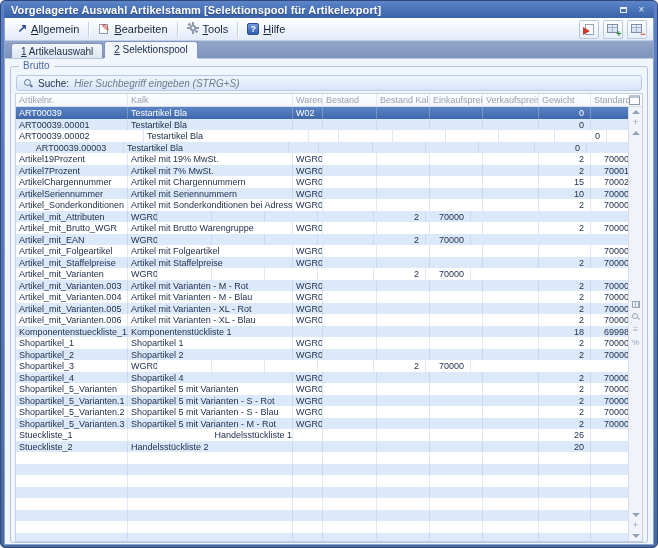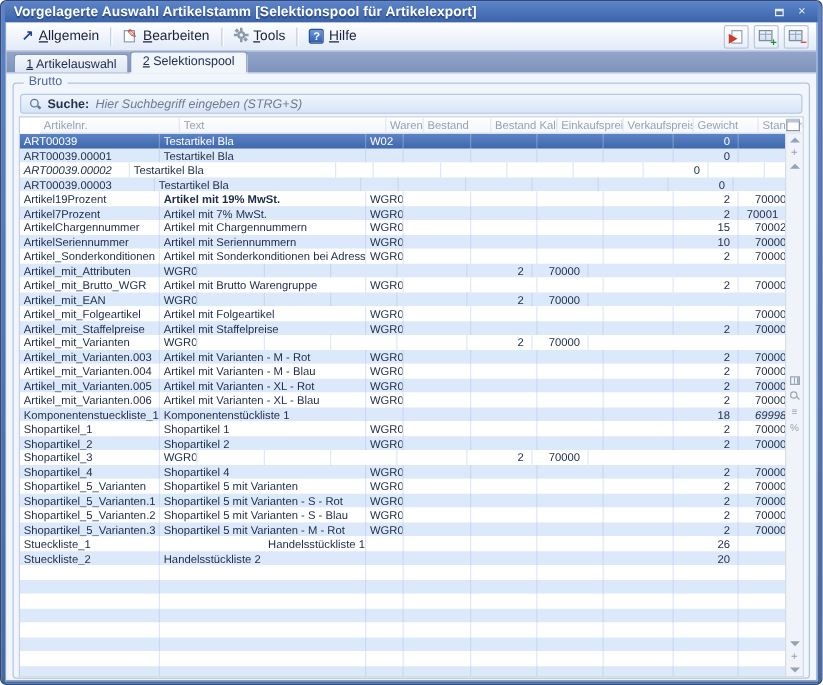--- a/index.html
+++ b/index.html
@@ -53,25 +53,25 @@
   
   .panel{ position:relative; height:485px; background:#f1f5fc; padding:2px 5px 4px 5px;}
   .groupbox{ position:relative; height:477px; border:1px solid #b3c4e0; border-radius:3px; margin-top:5px; padding:8px 3px 3px 3px;}
   .grouplabel{ position:absolute; left:8px; top:-7px; background:#f1f5fc; padding:0 4px; font-size:10px; color:#4a66a5;}
   
   .searchbar{ height:16px; margin:0 2px 2px 2px; border:1px solid #b5c8e6; border-radius:3px;
     background:linear-gradient(#eff5fd,#d7e5f8); display:flex; align-items:center; padding:0 6px; gap:5px;}
   .mag{ position:relative; width:10px; height:10px; flex:0 0 auto;}
   .mag:before{ content:""; position:absolute; left:1px; top:1px; width:5px; height:5px; border:1.5px solid #5f7499; border-radius:50%;}
   .mag:after{ content:""; position:absolute; left:7px; top:7px; width:3px; height:1.5px; background:#5f7499; transform:rotate(45deg);}
-  .search-label{ font-size:10px; font-weight:bold; color:#24344f;}
+  .search-label{ font-size:10px; font-weight:normal; color:#24344f;}
   .search-input{ flex:1; border:none; background:transparent; outline:none; font-size:10px; font-style:italic; color:#3a465c; font-family:inherit;}
   .search-input::placeholder{ color:#6f7b90; font-style:italic; opacity:1;}
   
-  .grid{ position:relative; height:449px; margin:0 1px; border:1px solid #c3d0e4; background:#fff; overflow:hidden;padding-left:16px;}
+  .grid{ position:relative; height:449px; margin:0 1px; border:1px solid #c3d0e4; background:#fff; overflow:hidden;}
   .grid-header{ display:flex; height:13px; background:linear-gradient(#fefefe,#f4f7fb); border-bottom:1px solid #d5dde9;}
   .hcell{ font-size:9px; color:#96a1b3; padding:1px 0 0 3px; border-right:1px solid #e3e8f1; white-space:nowrap; overflow:hidden; flex:0 0 auto;}
   .colchooser{ width:15px; height:12px; display:flex; align-items:center; justify-content:center;}
   .cc{ position:relative; width:11px; height:10px; border:1px solid #8a97ab; background:#fff; border-top-width:3px; border-top-color:#b9c4d4;}
   .grid-body{ position:absolute; left:0; top:13px; right:14px; bottom:0; overflow:hidden;}
   .grid-row{ display:flex; height:11.5px; background:#fff;}
   .grid-row.alt{ background:#dce9fb;}
   .grid-row.selected{ background:linear-gradient(#5b84c6,#3f67ab); }
   .grid-row.selected .cell{ color:#fff; border-right-color:rgba(255,255,255,.25);}
   .cell{ font-size:9px; color:#1c2b4a; padding:1px 0 0 3px; white-space:nowrap; overflow:hidden;
@@ -177,21 +177,21 @@
 
         <div class="searchbar">
           <span class="mag"></span>
           <span class="search-label">Suche:</span>
           <input class="search-input" type="text" placeholder="Hier Suchbegriff eingeben (STRG+S)" style="">
         </div>
 
         <div class="grid">
           <div class="grid-header">
               <div class="hcell" style="width: 112px;">Artikelnr.</div>
-              <div class="hcell" style="width: 165px;">Text</div>
+              <div class="hcell" style="width: 165px;">Kalk</div>
               <div class="hcell" style="width: 30px;">Wareng</div>
               <div class="hcell" style="width: 54px;">Bestand</div>
               <div class="hcell" style="width: 53px;">Bestand Kalk.</div>
               <div class="hcell" style="width: 53px;">Einkaufspreis</div>
               <div class="hcell" style="width: 56px;">Verkaufspreis</div>
               <div class="hcell" style="width: 52px;">Gewicht</div>
               <div class="hcell" style="width: 45px;">Standardlief</div>
             </div>
           <div class="colchooser" style="position:absolute; right:0; top:0;">
             <span class="cc"></span>
@@ -213,62 +213,62 @@
                 <div class="cell" style="width: 165px;">Testartikel Bla</div>
                 <div class="cell" style="width: 30px;"></div>
                 <div class="cell" style="width: 54px;"></div>
                 <div class="cell" style="width: 53px;"></div>
                 <div class="cell" style="width: 53px;"></div>
                 <div class="cell" style="width: 56px;"></div>
                 <div class="cell right" style="width: 52px;">0</div>
                 <div class="cell right" style="width: 45px;"></div>
               </div>
               <div class="grid-row">
-                <div class="cell" style="width: 88px; font-style: italic;">ART00039.00002</div>
+                <div class="cell" style="width: 128px;">ART00039.00002</div>
                 <div class="cell" style="width: 165px;">Testartikel Bla</div>
                 <div class="cell" style="width: 30px;"></div>
                 <div class="cell" style="width: 54px;"></div>
                 <div class="cell" style="width: 53px;"></div>
                 <div class="cell" style="width: 53px;"></div>
                 <div class="cell" style="width: 56px;"></div>
                 <div class="cell right" style="width: 52px;">0</div>
                 <div class="cell right" style="width: 45px;"></div>
               </div>
               <div class="grid-row alt">
-                <div class="cell" style="width: 108px;">ART00039.00003</div>
+                <div class="cell" style="width: 108px; text-align: center;">ART00039.00003</div>
                 <div class="cell" style="width: 165px;">Testartikel Bla</div>
                 <div class="cell" style="width: 30px;"></div>
                 <div class="cell" style="width: 54px;"></div>
                 <div class="cell" style="width: 53px;"></div>
                 <div class="cell" style="width: 53px;"></div>
                 <div class="cell" style="width: 56px;"></div>
                 <div class="cell right" style="width: 52px;">0</div>
                 <div class="cell right" style="width: 45px;"></div>
               </div>
               <div class="grid-row">
                 <div class="cell" style="width: 112px;">Artikel19Prozent</div>
-                <div class="cell" style="width: 165px; font-weight: bold;">Artikel mit 19% MwSt.</div>
+                <div class="cell" style="width: 165px;">Artikel mit 19% MwSt.</div>
                 <div class="cell" style="width: 30px;">WGR01</div>
                 <div class="cell" style="width: 54px;"></div>
                 <div class="cell" style="width: 53px;"></div>
                 <div class="cell" style="width: 53px;"></div>
                 <div class="cell" style="width: 56px;"></div>
                 <div class="cell right" style="width: 52px;">2</div>
                 <div class="cell right" style="width: 45px;">70000</div>
               </div>
               <div class="grid-row alt">
                 <div class="cell" style="width: 112px;">Artikel7Prozent</div>
                 <div class="cell" style="width: 165px;">Artikel mit 7% MwSt.</div>
                 <div class="cell" style="width: 30px;">WGR02</div>
                 <div class="cell" style="width: 54px;"></div>
                 <div class="cell" style="width: 53px;"></div>
                 <div class="cell" style="width: 53px;"></div>
                 <div class="cell" style="width: 56px;"></div>
                 <div class="cell right" style="width: 52px;">2</div>
-                <div class="cell right" style="width: 45px; text-align: center;">70001</div>
+                <div class="cell right" style="width: 45px;">70001</div>
               </div>
               <div class="grid-row">
                 <div class="cell" style="width: 112px;">ArtikelChargennummer</div>
                 <div class="cell" style="width: 165px;">Artikel mit Chargennummern</div>
                 <div class="cell" style="width: 30px;">WGR01</div>
                 <div class="cell" style="width: 54px;"></div>
                 <div class="cell" style="width: 53px;"></div>
                 <div class="cell" style="width: 53px;"></div>
                 <div class="cell" style="width: 56px;"></div>
                 <div class="cell right" style="width: 52px;">15</div>
@@ -405,21 +405,21 @@
               </div>
               <div class="grid-row alt">
                 <div class="cell" style="width: 112px;">Komponentenstueckliste_1</div>
                 <div class="cell" style="width: 165px;">Komponentenstückliste 1</div>
                 <div class="cell" style="width: 30px;"></div>
                 <div class="cell" style="width: 54px;"></div>
                 <div class="cell" style="width: 53px;"></div>
                 <div class="cell" style="width: 53px;"></div>
                 <div class="cell" style="width: 56px;"></div>
                 <div class="cell right" style="width: 52px;">18</div>
-                <div class="cell right" style="width: 45px; font-style: italic;">69998</div>
+                <div class="cell right" style="width: 45px;">69998</div>
               </div>
               <div class="grid-row">
                 <div class="cell" style="width: 112px;">Shopartikel_1</div>
                 <div class="cell" style="width: 165px;">Shopartikel 1</div>
                 <div class="cell" style="width: 30px;">WGR01</div>
                 <div class="cell" style="width: 54px;"></div>
                 <div class="cell" style="width: 53px;"></div>
                 <div class="cell" style="width: 53px;"></div>
                 <div class="cell" style="width: 56px;"></div>
                 <div class="cell right" style="width: 52px;">2</div>

